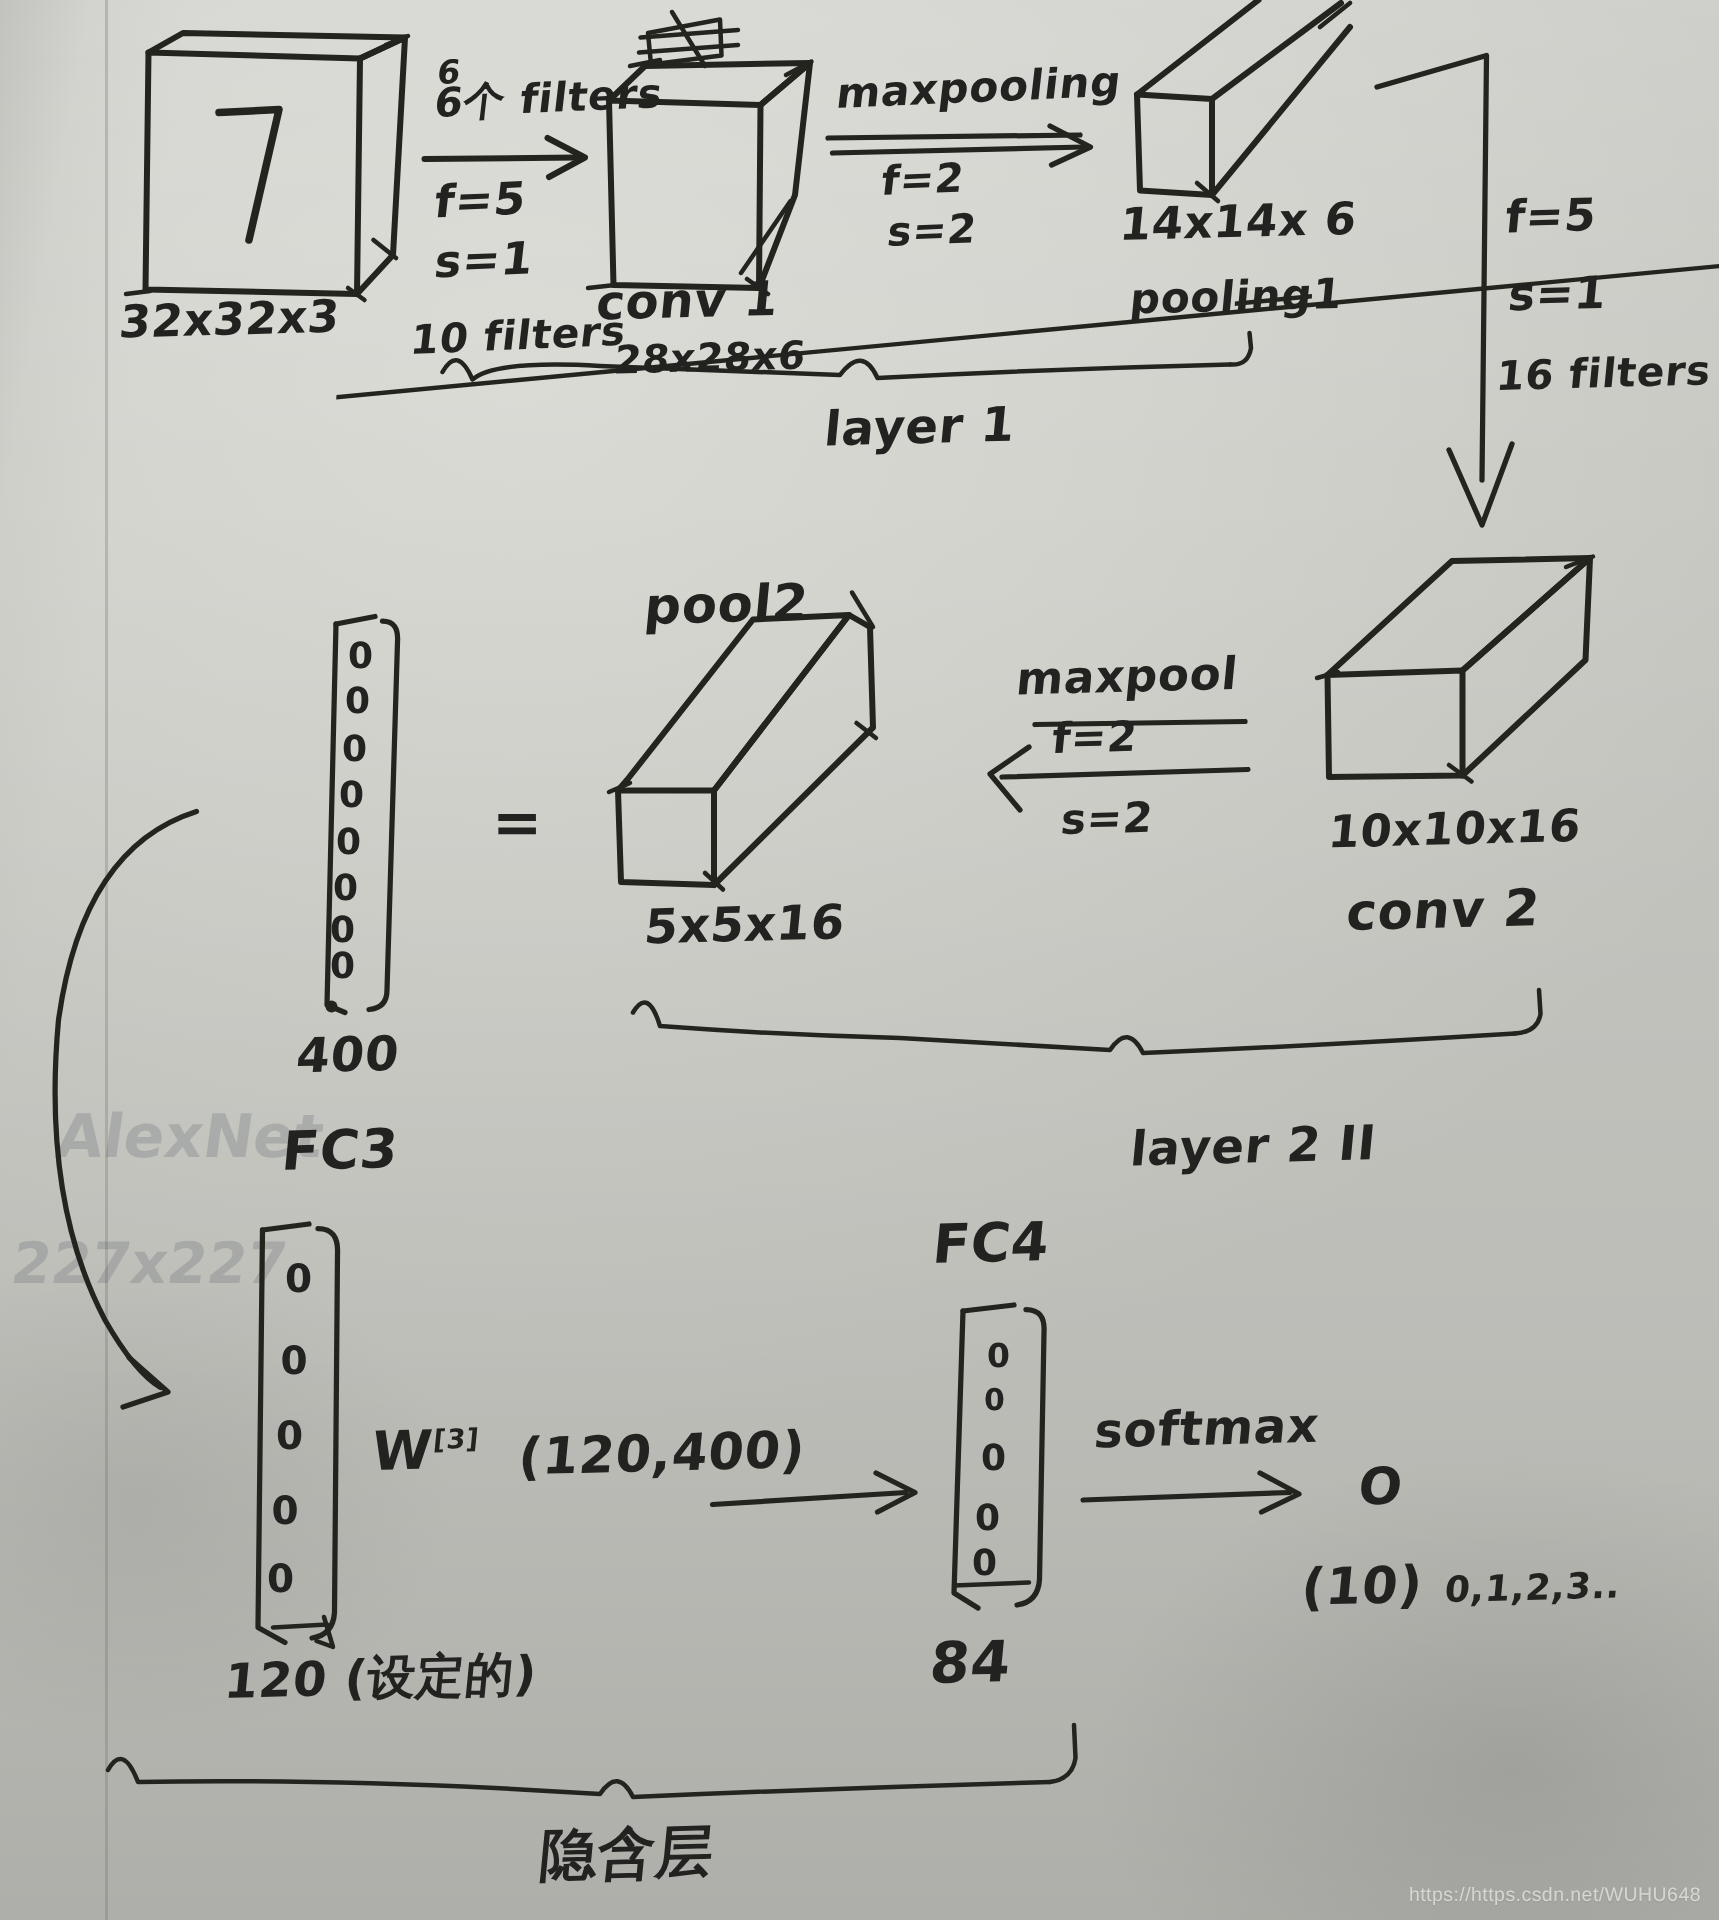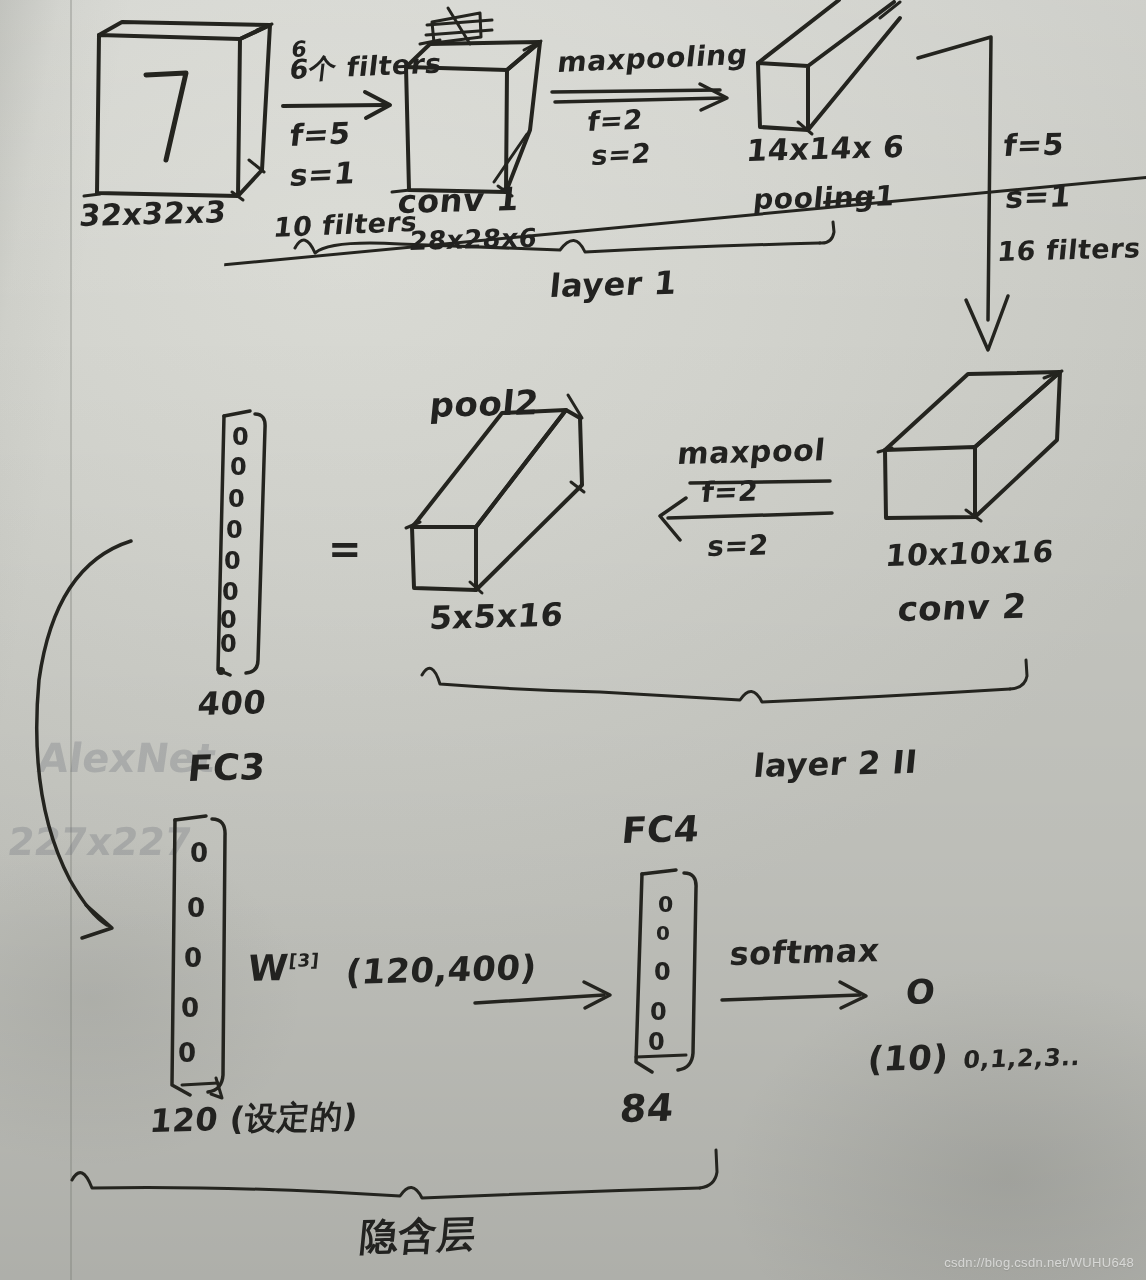--- a/index.html
+++ b/index.html
@@ -330,15 +330,15 @@
   <div class="hw" style="left:648px; top:1030px; font-size:24px;">0</div>
   <div class="hw slant" style="left:618px; top:1090px; font-size:38px;">84</div>
 
   <div class="hw slant" style="left:728px; top:938px; font-size:32px;">softmax</div>
   <div class="hw slant" style="left:904px; top:975px; font-size:34px;">O</div>
   <div class="hw slant" style="left:866px; top:1042px; font-size:34px;">(10)</div>
   <div class="hw slant" style="left:962px; top:1048px; font-size:24px;">0,1,2,3..</div>
 
   <div class="hw cjk slant" style="left:358px; top:1218px; font-size:38px;">隐含层</div>
 
-  <div class="watermark">csdn://blog.csdn.net/WUHU648</div>
+  <div class="watermark">https://https.csdn.net/WUHU648</div>
 
 </div>
 
 </body></html>

